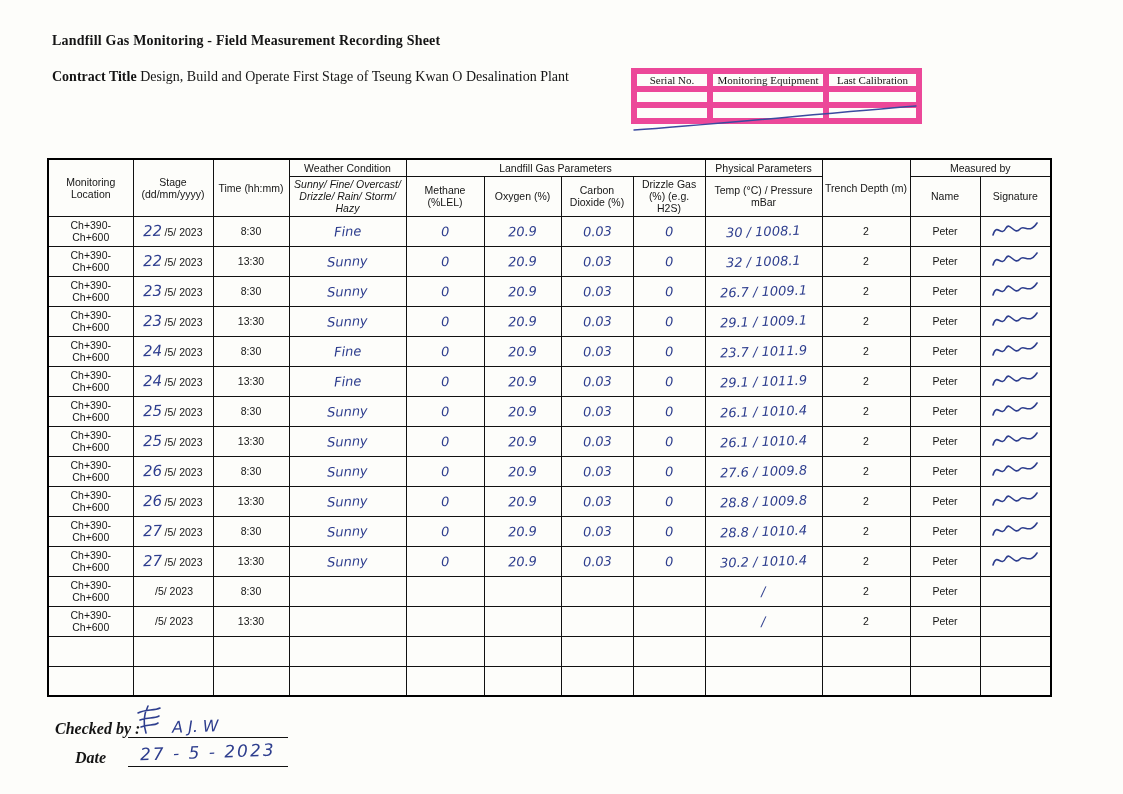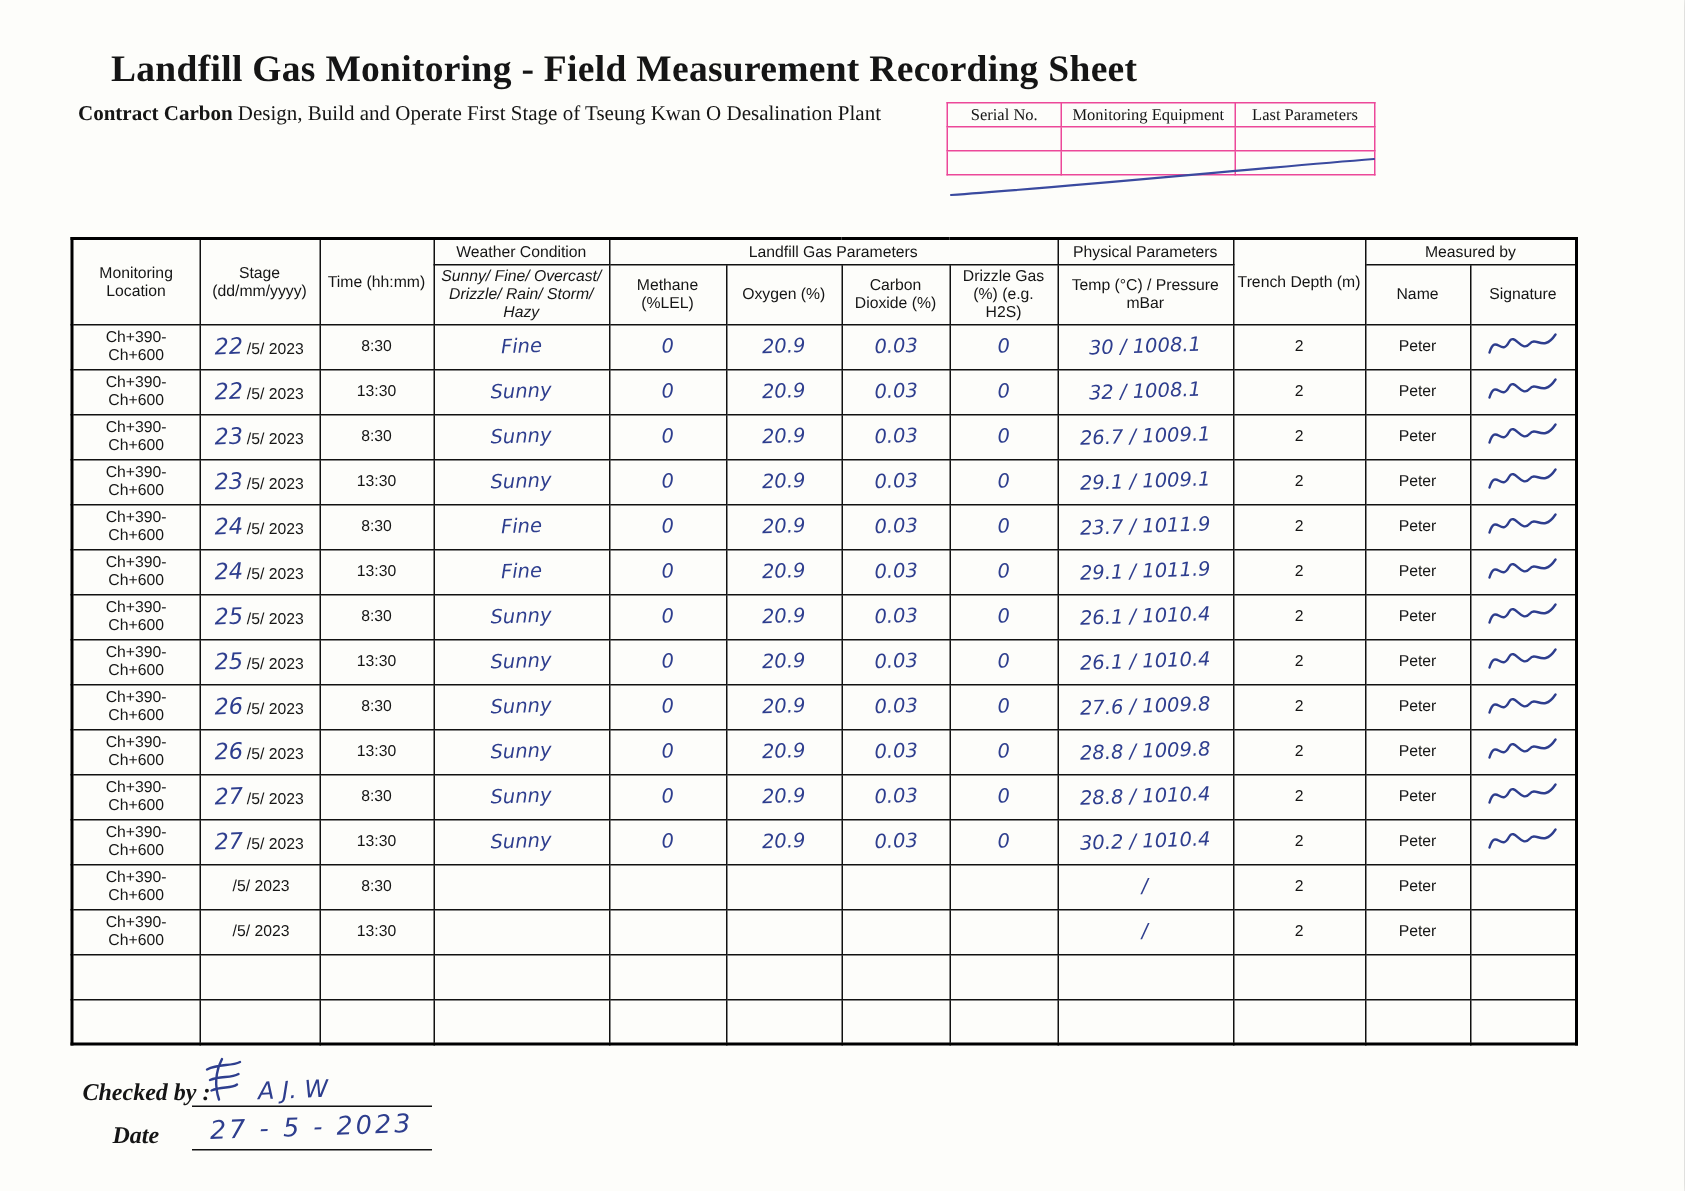--- a/index.html
+++ b/index.html
@@ -2,27 +2,27 @@
 <html><head>
 <meta charset="utf-8">
 <style>
   * { box-sizing: border-box; margin: 0; padding: 0; }
   body { background: #d8d8d8; font-family: "Liberation Serif", serif; }
   .page {
     position: relative; width: 1123px; height: 794px;
     background: #fdfdfa; color: #151515; overflow: hidden;
     margin: 0 auto; box-shadow: 0 0 6px rgba(0,0,0,.3);
   }
-  .title { position: absolute; left: 52px; top: 33px; font-size: 25px; font-weight: bold; letter-spacing: .2px; margin-left: 22px; }
+  .title { position: absolute; left: 52px; top: 33px; font-size: 14px; font-weight: bold; letter-spacing: .2px; }
   .contract { position: absolute; left: 52px; top: 66px; font-size: 14px; line-height: 21px; }
   .bold { font-weight: bold; }
 
   
   .eq-table { position: absolute; left: 631px; top: 68px; border-collapse: collapse; table-layout: fixed; }
-  .eq-table th, .eq-table td { border: 1px solid #ec4899; height: 16px; text-align: center; overflow: hidden; }
+  .eq-table th, .eq-table td { border: 6px solid #ec4899; height: 16px; text-align: center; overflow: hidden; }
   .eq-table th { font-family: "Liberation Serif", serif; font-size: 11px; font-weight: normal; }
   .eq-table td { font-family: "Liberation Sans", sans-serif; font-size: 10px; }
   .strike { position: absolute; left: 628px; top: 98px; pointer-events: none; }
   .strike path { stroke: #3a4a9f; stroke-width: 1.4; fill: none; stroke-linecap: round; }
 
   
   .main-table {
     position: absolute; left: 47px; top: 158px; width: 1003px;
     border-collapse: collapse; table-layout: fixed;
     font-family: "Liberation Sans", sans-serif; border: 2px solid #000;
@@ -54,36 +54,36 @@
 </style>
 </head>
 <body>
 
 <div class="page">
 
   <div class="title">Landfill Gas Monitoring - Field Measurement Recording Sheet</div>
 
   <div class="contract">
     <div>
-      <span class="bold">Contract Carbon</span>
+      <span class="bold">Contract Title</span>
       <span>Design, Build and Operate First Stage of Tseung Kwan O Desalination Plant</span>
     </div>
   </div>
 
   <table class="eq-table">
     <colgroup>
         <col style="width:76px">
         <col style="width:116px">
         <col style="width:93px">
       </colgroup>
     <thead>
       <tr>
         <th>Serial No.</th>
         <th>Monitoring Equipment</th>
-        <th>Last Parameters</th>
+        <th>Last Calibration</th>
       </tr>
     </thead>
     <tbody>
       <tr>
         <td></td>
         <td></td>
         <td></td>
       </tr>
       <tr>
         <td></td>

